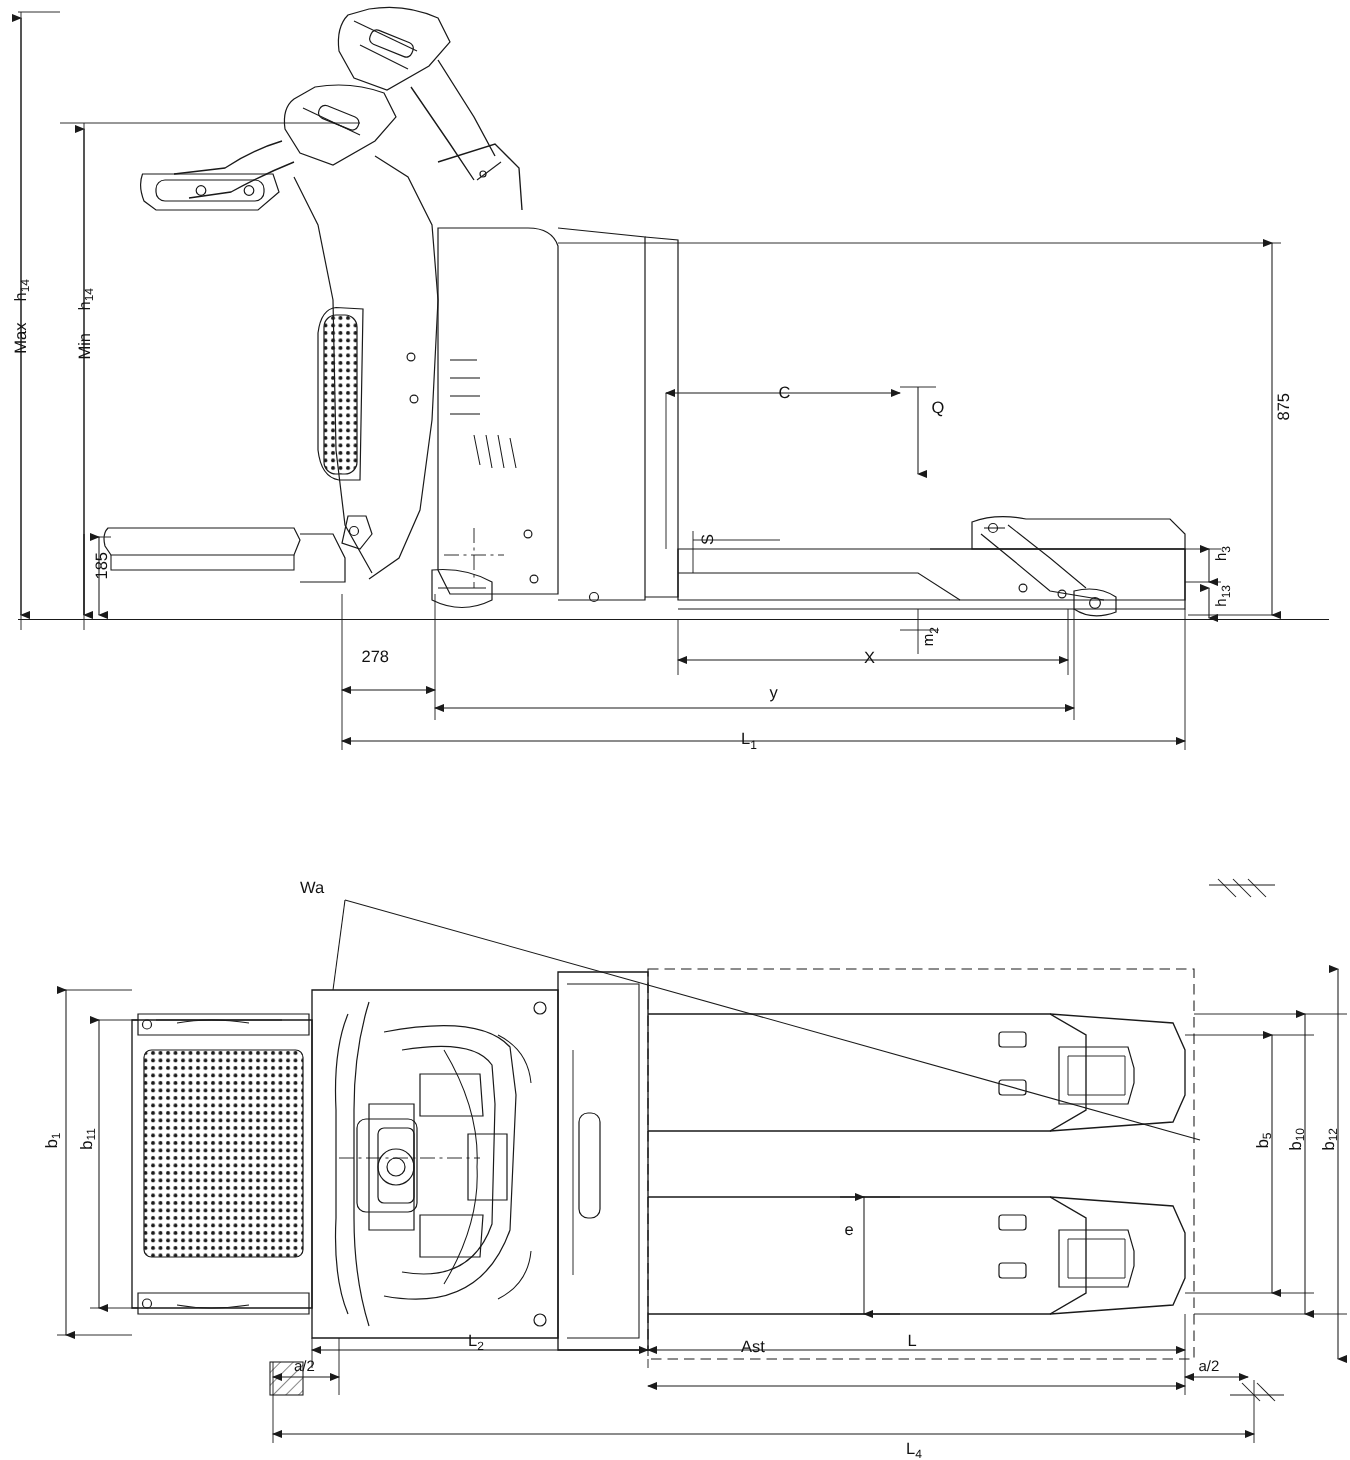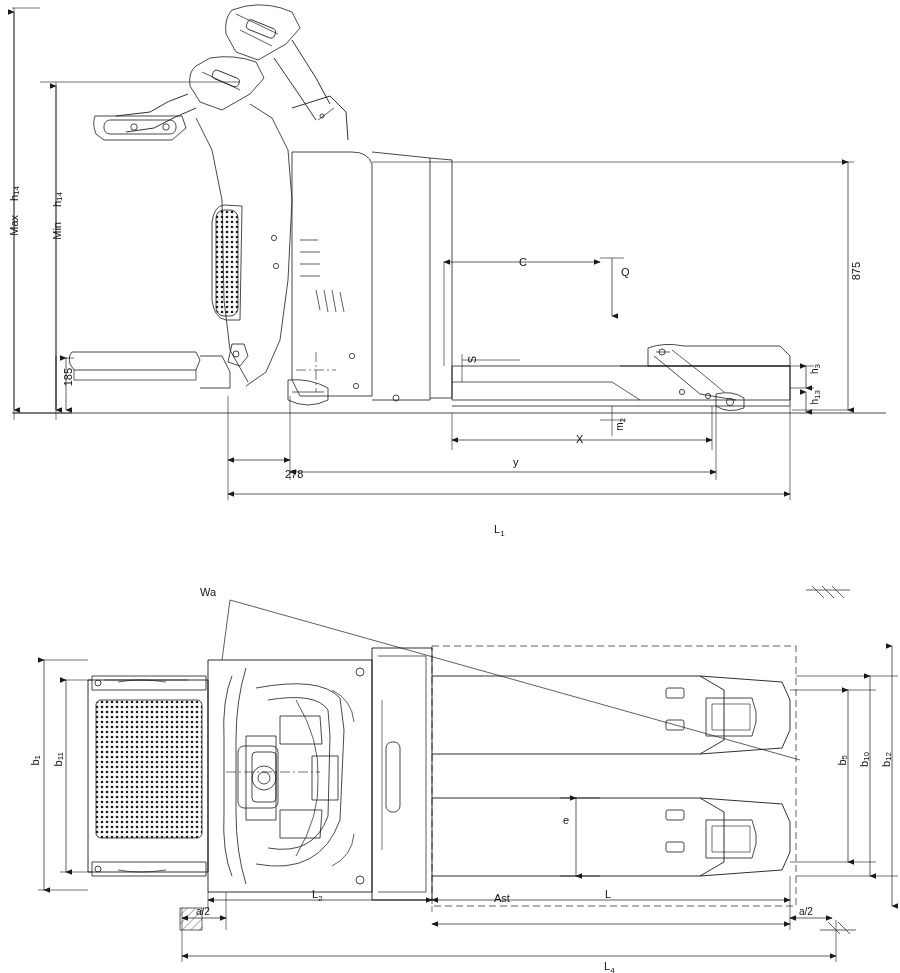--- a/index.html
+++ b/index.html
@@ -271,23 +271,23 @@
 <div class="lbl vert" style="left:51px; top:222px;"><span>Min</span></div>
 <div class="lbl vert" style="left:850px;top:262px;"><span>875</span></div>
 <div class="lbl vert" style="left:62px; top:368px;"><span>185</span></div>
 <div class="lbl" style="left:519px; top:256px;"><span>C</span></div>
 <div class="lbl" style="left:621px; top:266px;"><span>Q</span></div>
 <div class="lbl vert" style="left:466px;top:356px;"><span>S</span></div>
 <div class="lbl vert small" style="left:809px;top:364px;"><span>h</span><span class="sub">3</span></div>
 <div class="lbl vert small" style="left:809px;top:390px;"><span>h</span><span class="sub">13</span></div>
 <div class="lbl vert small" style="left:614px;top:418px;"><span>m</span><span class="sub">2</span></div>
 <div class="lbl" style="left:576px; top:433px;"><span>X</span></div>
-<div class="lbl" style="left:241px; top:468px;margin-left:44px;"><span>278</span></div>
+<div class="lbl" style="left:241px; top:432px;"><span>278</span></div>
 <div class="lbl" style="left:513px; top:456px;"><span>y</span></div>
-<div class="lbl" style="left:494px; top:487px;margin-top:36px;"><span>L</span><span class="sub">1</span></div>
+<div class="lbl" style="left:494px; top:487px;"><span>L</span><span class="sub">1</span></div>
 
 <div class="lbl" style="left:200px; top:586px;text-align:right;"><span>Wa</span></div>
 <div class="lbl vert" style="left:29px; top:755px;"><span>b</span><span class="sub">1</span></div>
 <div class="lbl vert" style="left:52px; top:752px;"><span>b</span><span class="sub">11</span></div>
 <div class="lbl vert" style="left:836px;top:755px;"><span>b</span><span class="sub">5</span></div>
 <div class="lbl vert" style="left:858px;top:752px;"><span>b</span><span class="sub">10</span></div>
 <div class="lbl vert" style="left:880px;top:752px;"><span>b</span><span class="sub">12</span></div>
 <div class="lbl" style="left:563px; top:814px;"><span>e</span></div>
 <div class="lbl" style="left:312px; top:888px;"><span>L</span><span class="sub">2</span></div>
 <div class="lbl" style="left:605px; top:888px;"><span>L</span></div>

